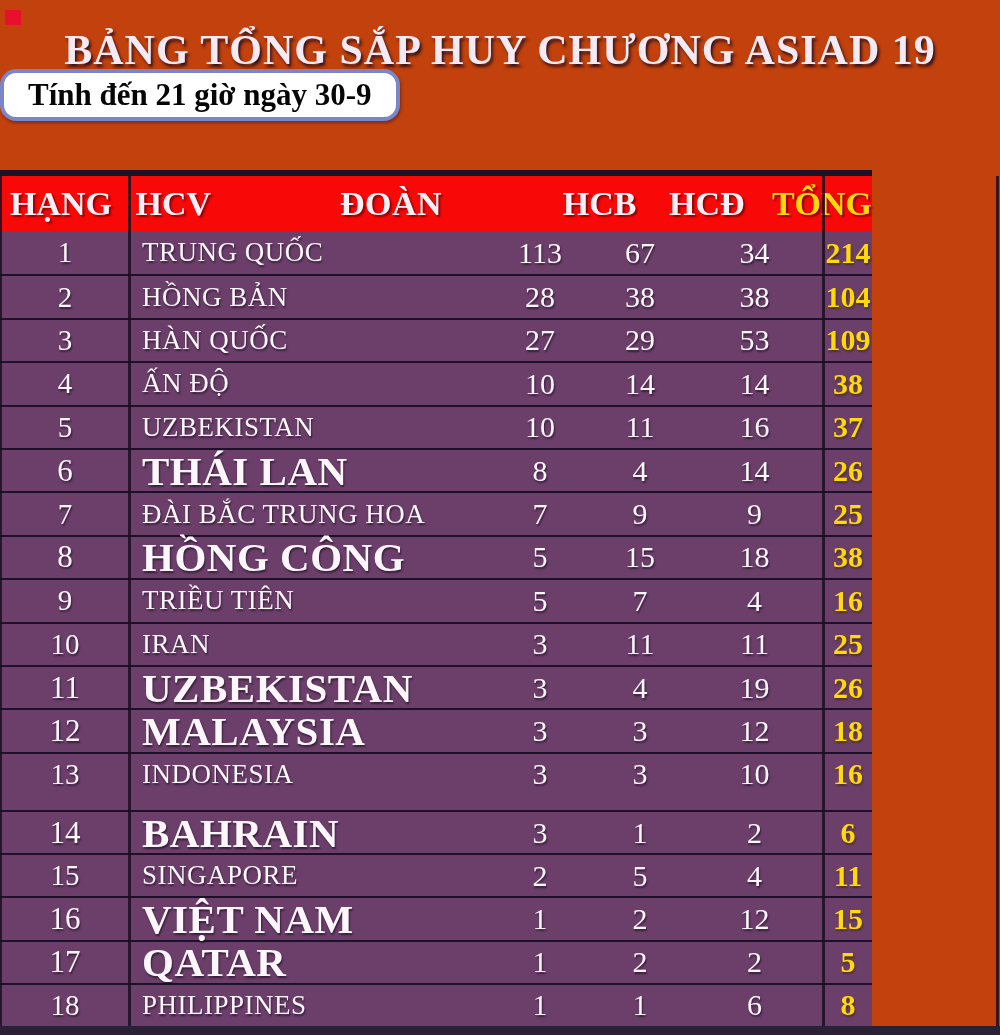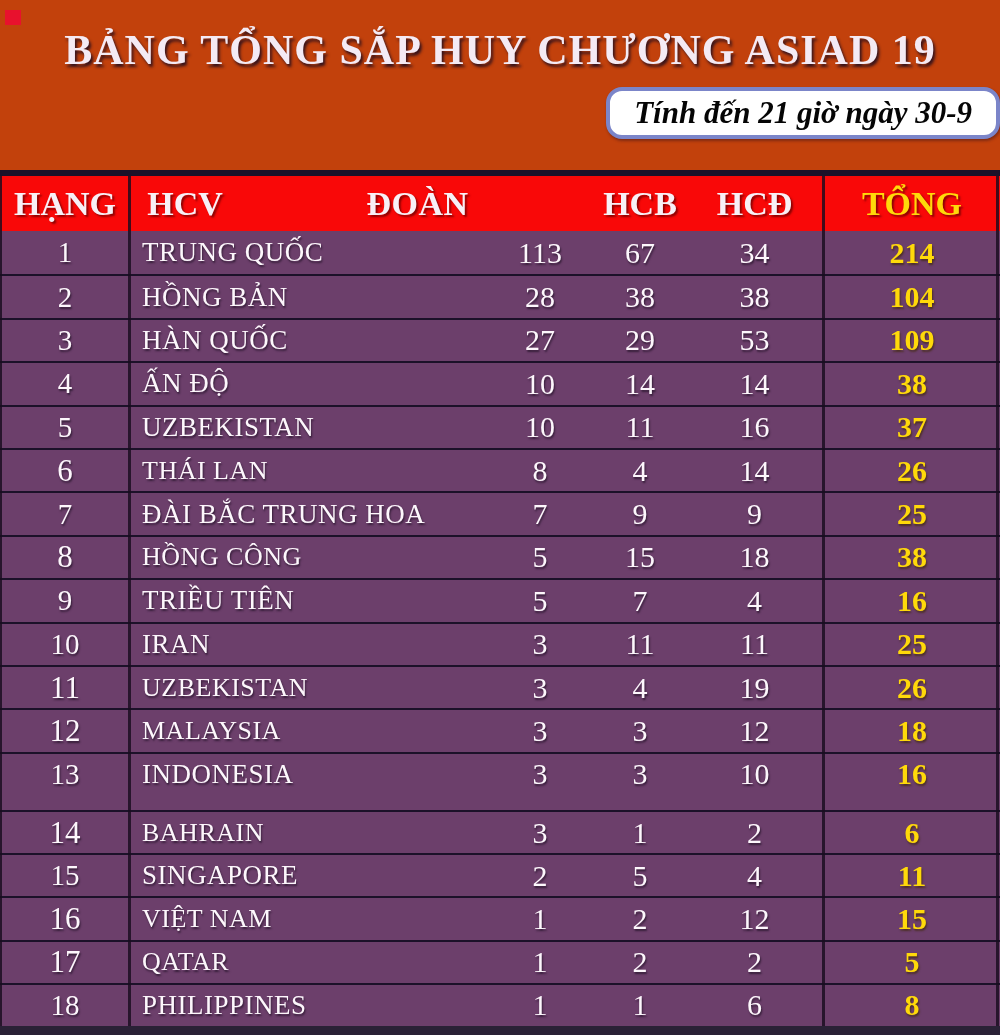--- a/index.html
+++ b/index.html
@@ -18,54 +18,54 @@
   .title{
     position:absolute;top:26px;left:0;width:100%;
     text-align:center;
     font-size:42px;font-weight:bold;color:#F4EAF4;
     letter-spacing:1px;
     text-shadow:2px 3px 3px rgba(28,10,30,0.85);
     white-space:nowrap;
   }
 
   
-  .subtitle-wrap{position:absolute;top:87px;left:0;width:100%;text-align:right;font-style:italic;}
+  .subtitle-wrap{position:absolute;top:69px;left:0;width:100%;text-align:left;}
   .subtitle-box{
     display:inline-block;
     background:#FFFFFF;
     border:4px solid #7B85C9;
     border-radius:16px;
     padding:4px 24px;
     box-shadow:1px 2px 3px rgba(30,10,30,0.4);
   }
   .subtitle-box span{
     font-size:31px;font-weight:bold;color:#050505;white-space:nowrap;
   }
 
   
-  .mtable{position:absolute;top:170px;left:0;width:1000px;height:856px;background:#6C3F6B;}
+  .mtable{position:absolute;top:170px;left:0;width:872px;height:856px;background:#6C3F6B;}
   .topline{height:6px;background:#1C1129;}
   .thead{
     height:55px;background:#F90808;display:flex;align-items:center;
   }
   .thead .cell{
     font-weight:bold;font-size:34px;color:#F8F0F6;
     text-shadow:2px 2px 2px rgba(95,0,0,0.7);
   }
   .thead .c-total{color:#FFD90A;}
 
   .trow{display:flex;align-items:center;height:43.4px;box-sizing:border-box;border-top:2px solid #1C1129;}
   .trow.first{border-top:none;}
   .trow.r-b{height:43.2px;}
   .spacer{height:15px;}
 
   .cell{box-sizing:border-box;white-space:nowrap;}
   .c-rank{width:130px;text-align:center;font-size:29px;color:#FDF7FC;text-shadow:1px 2px 2px rgba(30,15,35,0.7);}
   .c-team{width:355px;padding-left:12px;font-size:27px;color:#FDF7FC;letter-spacing:0.5px;text-shadow:1px 2px 2px rgba(30,15,35,0.7);}
-  .trow.lg .c-team{font-size:26px;}
+  .trow.lg .c-team{font-size:41px;font-weight:bold;}
   .trow.lg .c-rank{font-size:31px;}
   .c-gold{width:110px;}
   .c-silver{width:90px;}
   .c-bronze{width:139px;}
   .c-total{flex:1;font-weight:bold;}
   .c-num{text-align:center;font-size:30px;color:#FDF7FC;text-shadow:1px 2px 2px rgba(30,15,35,0.7);}
   .trow .c-total{color:#FFD90A;text-shadow:1px 2px 2px rgba(60,40,0,0.65);}
 
   
   .vline{position:absolute;top:6px;bottom:0;background:rgba(24,12,30,0.82);}

